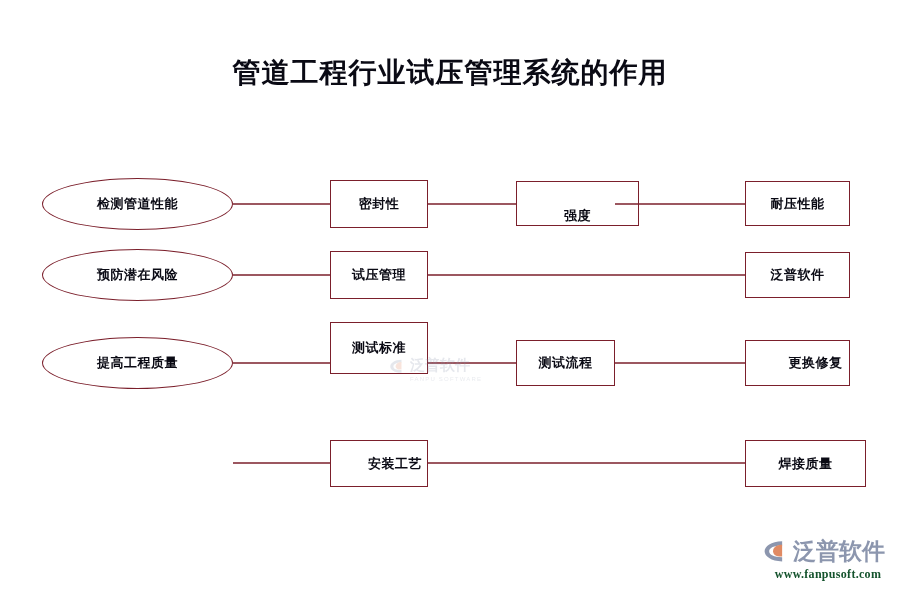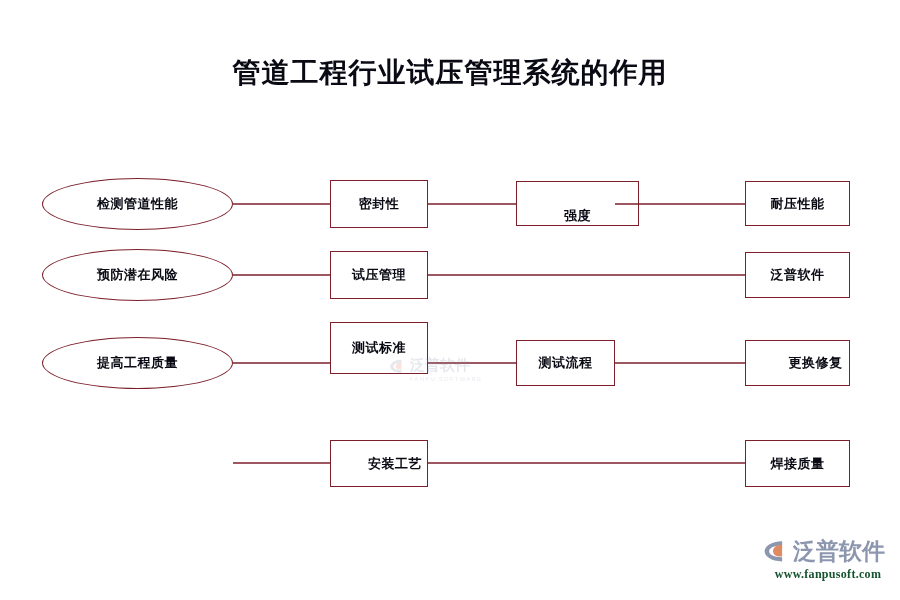--- a/index.html
+++ b/index.html
@@ -200,21 +200,21 @@
     <div class="node box" style="left:516px; top:340px; width:99px; height:46px;">
       <span>测试流程</span>
     </div>
     <div class="node box" style="left:745px; top:340px; width:105px; height:46px;padding-left:36px;">
       <span>更换修复</span>
     </div>
 
     <div class="node box" style="left:330px; top:440px; width:98px; height:47px;padding-left:32px;">
       <span>安装工艺</span>
     </div>
-    <div class="node box" style="left:745px; top:440px; width:105px; height:47px;">
+    <div class="node box" style="left:745px; top:440px; width:121px; height:47px;">
       <span>焊接质量</span>
     </div>
 
   </div>
 
   <div id="watermark">
     <div class="wm-row">
       <svg width="18" height="18" viewBox="0 0 40 40" xmlns="http://www.w3.org/2000/svg">
         <path d="M30 6 C14 6 5 14 5 21 C5 28 14 35 30 35 L30 29 C18 29 12 26 12 21 C12 16 18 12 30 12 Z" fill="#8C96AE"></path>
         <path d="M30 11 C22 11 17 15 17 21 C17 25 21 28 26 28 L30 28 Z" fill="#E08A63"></path>

